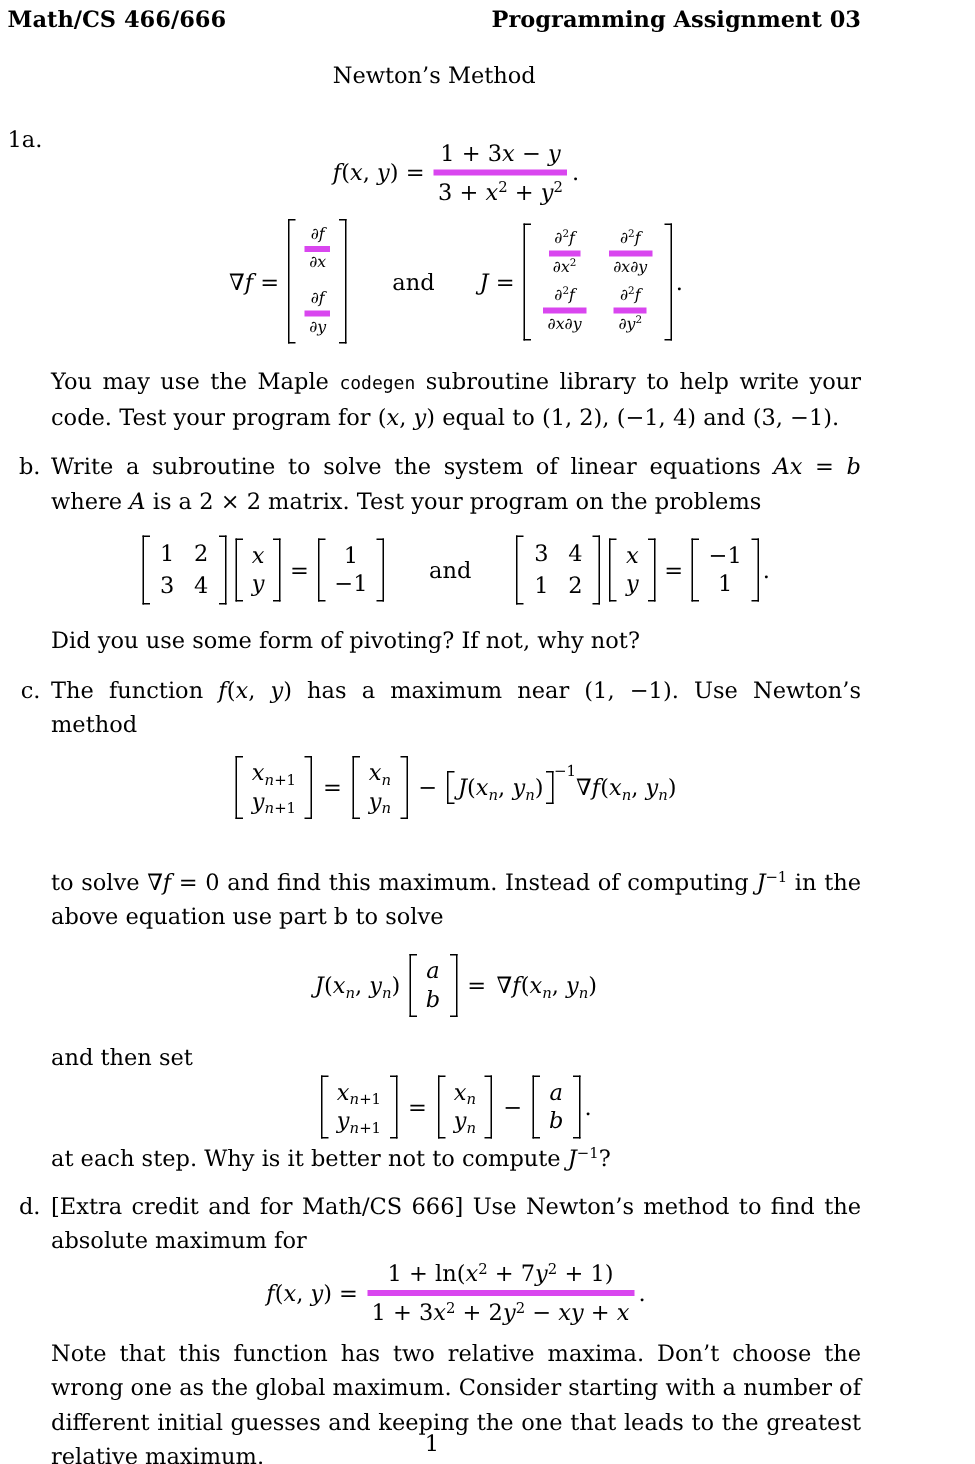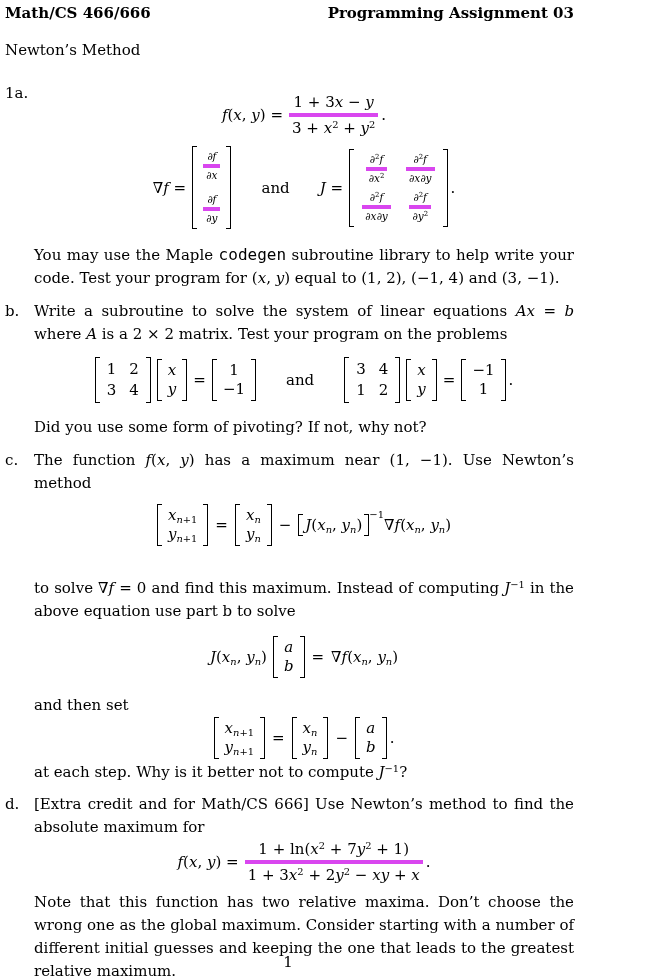--- a/index.html
+++ b/index.html
@@ -1,29 +1,29 @@
 <!DOCTYPE html>
 <html><head>
 <meta charset="utf-8">
 <style>
   *{box-sizing:border-box}
   body{margin:0;background:#fff}
   .page{position:relative;width:576px;height:976px;padding:4px 2px 0 5px;
     font-family:"DejaVu Serif","Liberation Serif",serif;font-size:15px;line-height:23px;
     color:#000;background:#fff;overflow:hidden}
   .header{display:flex;justify-content:space-between;font-weight:bold;line-height:19px}
-  .doc-title{}
+  .doc-title{text-align:center}
   .item{display:flex;align-items:flex-start}
-  .label{flex:none;width:22px;}
+  .label{flex:none;width:22px;text-align:right}
   .body{flex:1;margin-left:7px;min-width:0}
   .para{margin:0;text-align:justify}
   .eq{display:flex;justify-content:center;align-items:center;line-height:20px;text-align:left}
   .s-i{font-style:italic}
   .s-b{font-weight:bold}
-  .s-tt{font-family:"DejaVu Sans Mono","Liberation Mono",monospace;font-size:16px}
+  .s-tt{font-family:"DejaVu Sans Mono","Liberation Mono",monospace;font-size:12px}
   .s-sup{font-size:66%;position:relative;top:-0.55em;line-height:0}
   .s-sub{font-size:66%;position:relative;top:0.3em;line-height:0}
   .s-subi{font-size:66%;position:relative;top:0.3em;line-height:0;font-style:italic}
   .frac{display:inline-block;text-align:center;vertical-align:middle}
   .frac .num{display:block;border-bottom:4px solid #d946ef;padding:0 3px 1px}
   .frac .den{display:block;padding:1px 3px 0}
   .frac.small{font-size:10.5px;line-height:13px}
   .br{display:inline-flex;align-items:center}
   .bL,.bR{align-self:stretch;width:5px;flex:none}
   .bL{border-left:1.5px solid #000;border-top:1.5px solid #000;border-bottom:1.5px solid #000}

